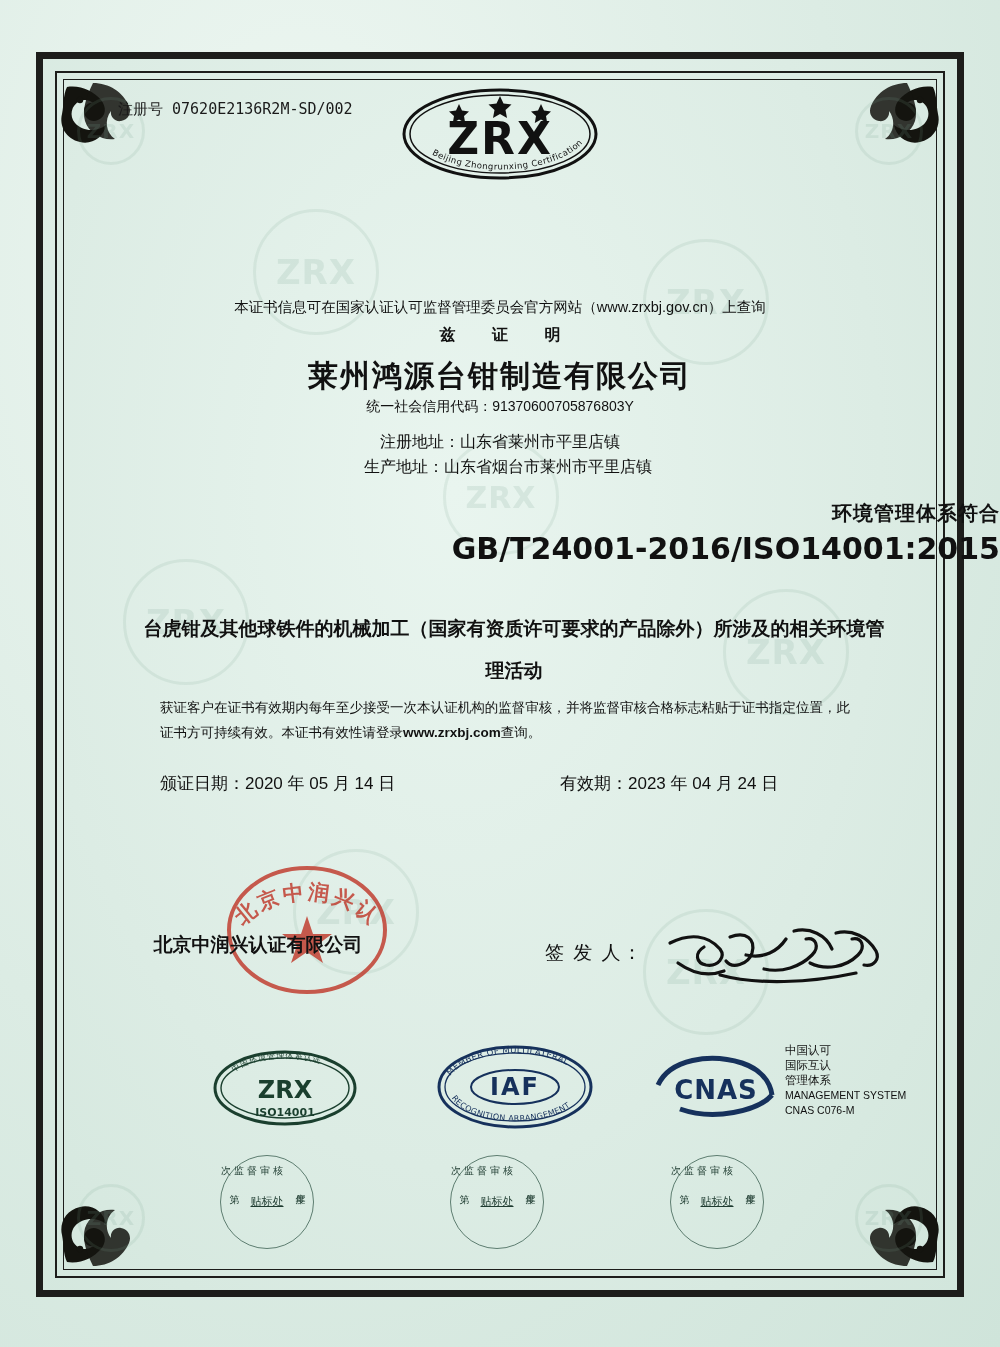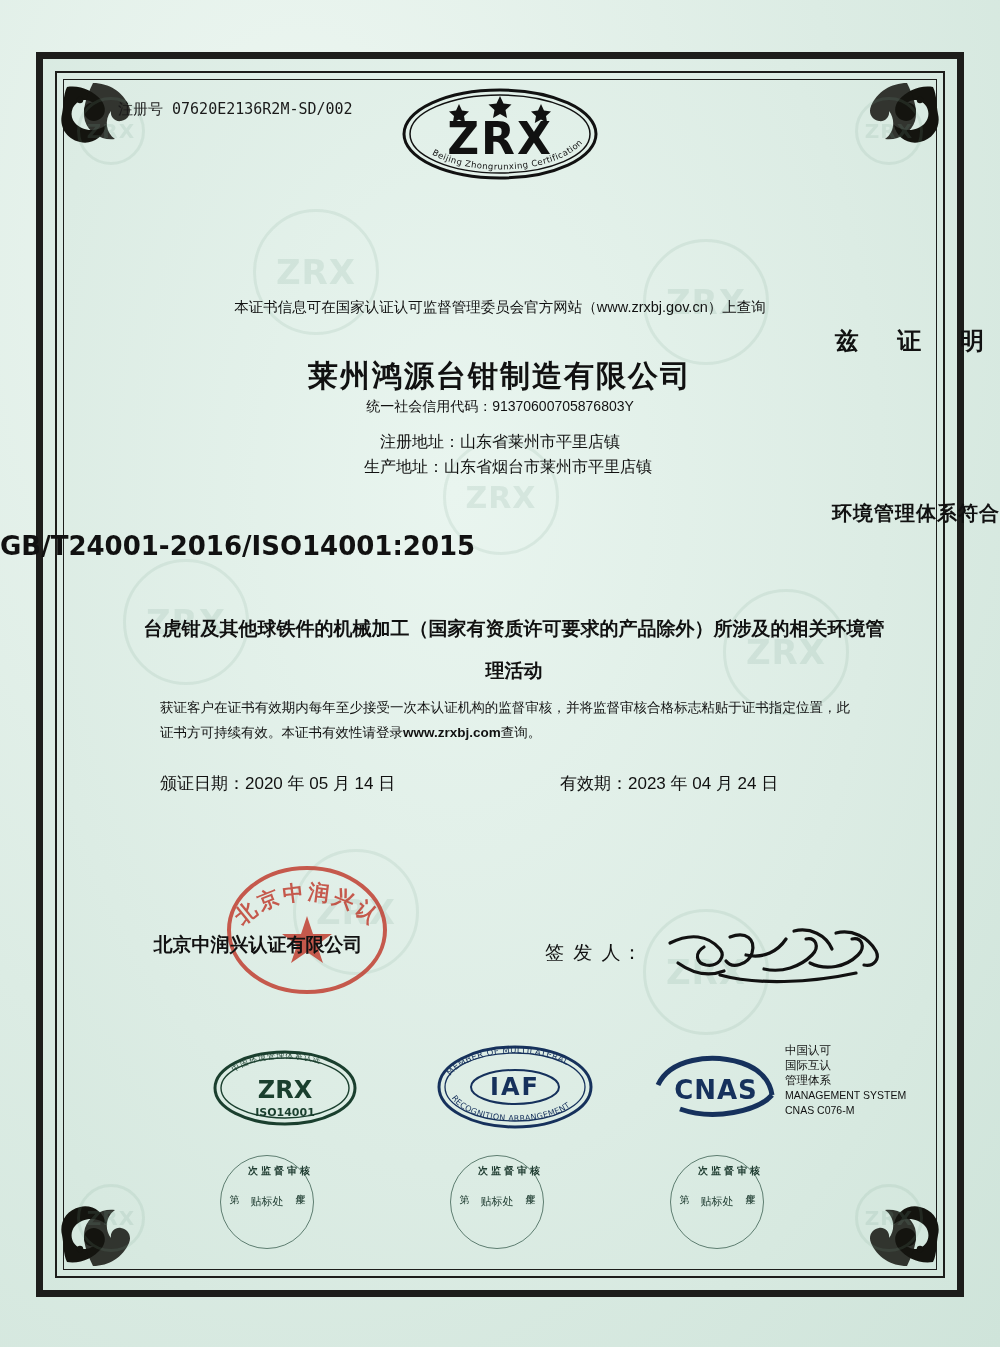--- a/index.html
+++ b/index.html
@@ -71,22 +71,22 @@
     font-size:48px;letter-spacing:14px;font-weight:bold;
     color:#111;
     font-family:"DejaVu Sans","Liberation Sans",sans-serif;
     text-indent:14px;
   }
   .subtitle{
     position:absolute;left:0;right:0;top:298px;text-align:center;
     font-size:14.5px;color:#111;
   }
   .zzm{
-    position:absolute;left:0;right:0;top:325px;text-align:right;
-    font-size:24px;letter-spacing:16px;font-weight:bold;color:#111;
+    position:absolute;left:0;right:0;top:325px;text-align:center;
+    font-size:16px;letter-spacing:16px;font-weight:bold;color:#111;
     text-indent:16px;
   }
   .company{
     position:absolute;left:0;right:0;top:356px;text-align:center;
     font-size:30px;font-weight:bold;color:#111;letter-spacing:2px;
   }
   .credit{
     position:absolute;left:0;right:0;top:398px;text-align:center;
     font-size:14px;color:#111;
   }
@@ -96,22 +96,22 @@
   }
   .addr2{
     position:absolute;left:0;right:0;top:457px;text-align:center;
     font-size:16px;color:#111;padding-left:16px;
   }
   .conform{
     position:absolute;left:0;right:0;top:500px;text-align:right;
     font-size:20px;font-weight:bold;color:#111;letter-spacing:1px;
   }
   .standard{
-    position:absolute;left:0;right:0;top:531px;text-align:left;
-    font-size:26px;font-weight:bold;color:#111;letter-spacing:0px;
+    position:absolute;left:0;right:0;top:531px;text-align:right;
+    font-size:30px;font-weight:bold;color:#111;letter-spacing:0px;
     font-family:"DejaVu Sans","Liberation Sans",sans-serif;
   }
   .scope-label{
     position:absolute;left:0;right:0;top:573px;text-align:center;
     font-size:18px;font-weight:bold;color:#111;
   }
   .scope-text{
     position:absolute;left:110px;right:110px;top:608px;text-align:center;
     font-size:19px;font-weight:bold;color:#111;line-height:42px;margin-left:28px;
   }
@@ -167,26 +167,26 @@
   
   .stickers{position:absolute;left:210px;top:1155px;width:620px;height:90px;}
   .sticker{
     position:absolute;width:92px;height:92px;border-radius:50%;
     border:1px solid #5d7d70;color:#2b4a3d;
   }
   .s1{left:10px;top:0;}
   .s2{left:240px;top:0;}
   .s3{left:460px;top:0;}
   .sticker .ct{
-    position:absolute;left:0;right:0;top:38px;text-align:center;font-size:11px;color:#1e3b30;
+    position:absolute;left:0;right:0;top:38px;text-align:center;font-size:11px;color:#1e3b30;text-decoration:underline;
   }
   .sticker .top-arc,.sticker .left-t,.sticker .right-t,.sticker .bot-t{
     position:absolute;font-size:10px;color:#1e3b30;
   }
-  .sticker .top-arc{left:0;right:0;top:8px;text-align:right;letter-spacing:3px;font-weight:bold;}
+  .sticker .top-arc{left:0;right:0;top:8px;text-align:left;letter-spacing:3px;}
   .sticker .left-t{left:6px;top:30px;writing-mode:vertical-rl;}
   .sticker .right-t{right:6px;top:30px;writing-mode:vertical-rl;}
 </style>
 </head>
 <body>
 
 <div class="page">
 
   <div class="frame-outer">
     <div class="frame-inner">

